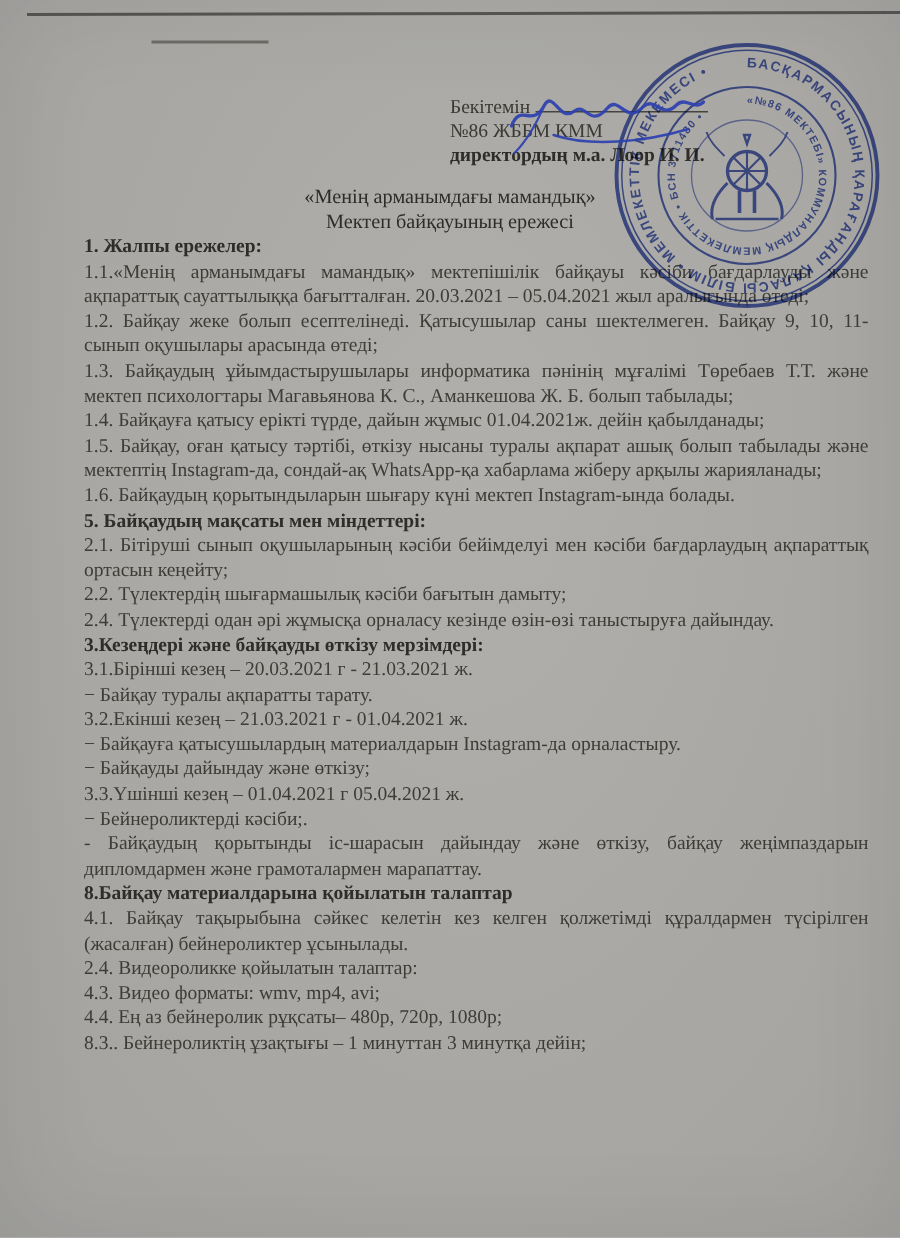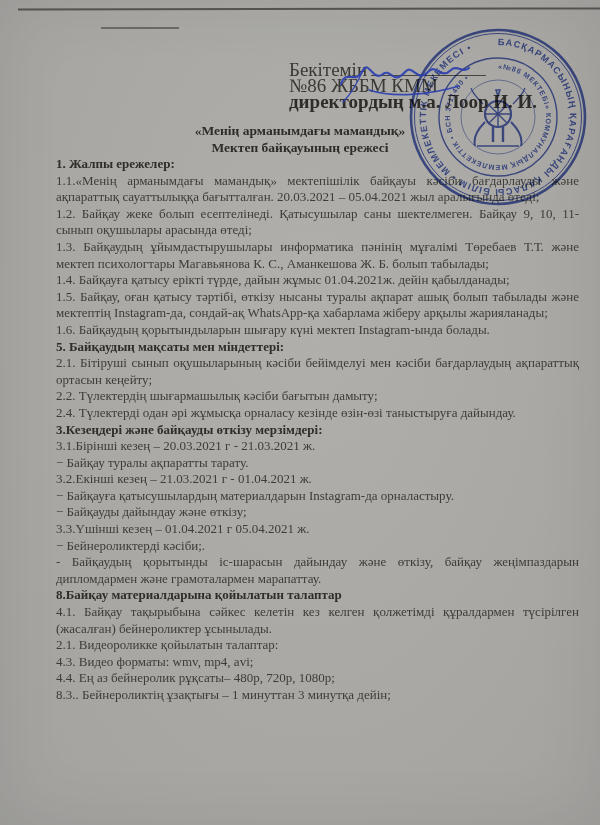--- a/index.html
+++ b/index.html
@@ -17,32 +17,32 @@
   }
   .scan-top-line{
     position:absolute;left:18px;top:8px;width:582px;height:2px;
     background:#403f3c;opacity:.8;transform:rotate(-0.12deg);
   }
   .scan-dash{
     position:absolute;left:101px;top:27px;width:78px;height:2px;
     background:#565550;opacity:.75;
   }
   .approval{
-    position:absolute;left:289px;top:62px;width:290px;
-    font-size:19px;line-height:16px;color:#3a3934;
+    position:absolute;left:300px;top:62px;width:290px;
+    font-size:13px;line-height:16px;color:#3a3934;
   }
   .approval .row1{white-space:nowrap;}
   .sig-line{
     display:inline-block;width:115px;height:12px;
     border-bottom:1.4px solid #45443f;margin-left:4px;vertical-align:baseline;
   }
   .approval .row3{font-weight:bold;color:#2e2d29;}
   .doc-title{
     position:absolute;left:0;top:123px;width:600px;text-align:center;
-    font-weight:bold;font-size:13.5px;line-height:16.5px;color:#2d2c28;
+    font-weight:normal;font-size:13.5px;line-height:16.5px;color:#2d2c28;
   }
   .doc-body{
     position:absolute;left:56px;top:156px;width:523px;
     font-size:13px;line-height:16.6px;color:#3d3c37;
   }
   .para{text-align:justify;}
   .para.heading{font-weight:bold;color:#2e2d29;text-align:left;}
   .para.last{text-align:left;}
   .signature-svg{
     position:absolute;left:333px;top:58px;width:150px;height:48px;
@@ -92,21 +92,21 @@
       <div class="para last">3.1.Бірінші кезең – 20.03.2021 г - 21.03.2021 ж.</div>
       <div class="para last">− Байқау туралы ақпаратты тарату.</div>
       <div class="para last">3.2.Екінші кезең – 21.03.2021 г - 01.04.2021 ж.</div>
       <div class="para last">− Байқауға қатысушылардың материалдарын Instagram-да орналастыру.</div>
       <div class="para last">− Байқауды дайындау және өткізу;</div>
       <div class="para last">3.3.Үшінші кезең – 01.04.2021 г 05.04.2021 ж.</div>
       <div class="para last">− Бейнероликтерді кәсіби;.</div>
       <div class="para">- Байқаудың қорытынды іс-шарасын дайындау және өткізу, байқау жеңімпаздарын дипломдармен және грамоталармен марапаттау.</div>
       <div class="para heading">8.Байқау материалдарына қойылатын талаптар</div>
       <div class="para">4.1. Байқау тақырыбына сәйкес келетін кез келген қолжетімді құралдармен түсірілген (жасалған) бейнероликтер ұсынылады.</div>
-      <div class="para last">2.1. Видеороликке қойылатын талаптар:</div>
+      <div class="para last">2.4. Видеороликке қойылатын талаптар:</div>
       <div class="para last">4.3. Видео форматы: wmv, mp4, avi;</div>
       <div class="para last">4.4. Ең аз бейнеролик рұқсаты– 480p, 720p, 1080p;</div>
       <div class="para last">8.3.. Бейнероликтің ұзақтығы – 1 минуттан 3 минутқа дейін;</div>
     </div>
 
   <svg class="signature-svg" viewBox="0 0 150 48" xmlns="http://www.w3.org/2000/svg">
     <g fill="none" stroke="#2e41b0" stroke-width="2.2" stroke-linecap="round">
       <path d="M8,26 C14,10 22,28 30,12 C36,2 40,24 50,16 C58,10 60,28 72,14 C80,5 84,26 96,13 C104,6 108,22 118,12 C124,6 130,16 136,10"></path>
       <path d="M36,32 C60,40 96,37 126,28" stroke-width="1.6"></path>
       <path d="M30,12 C24,26 16,38 10,44" stroke-width="1.4"></path>

